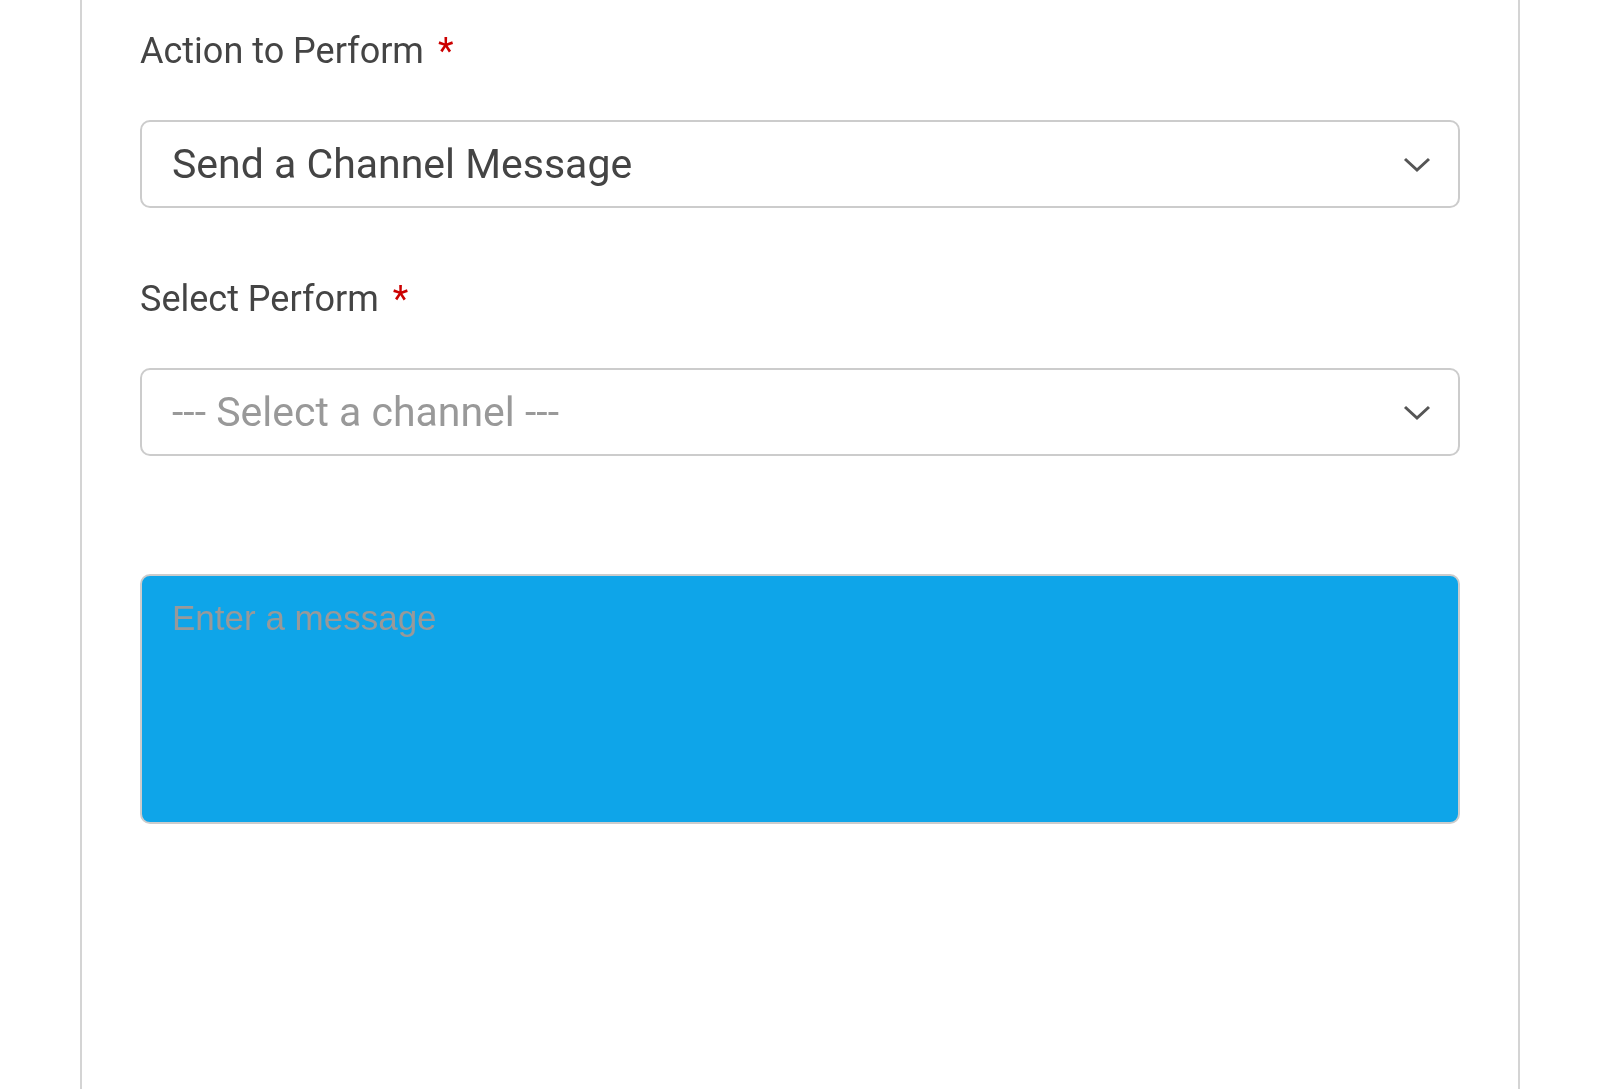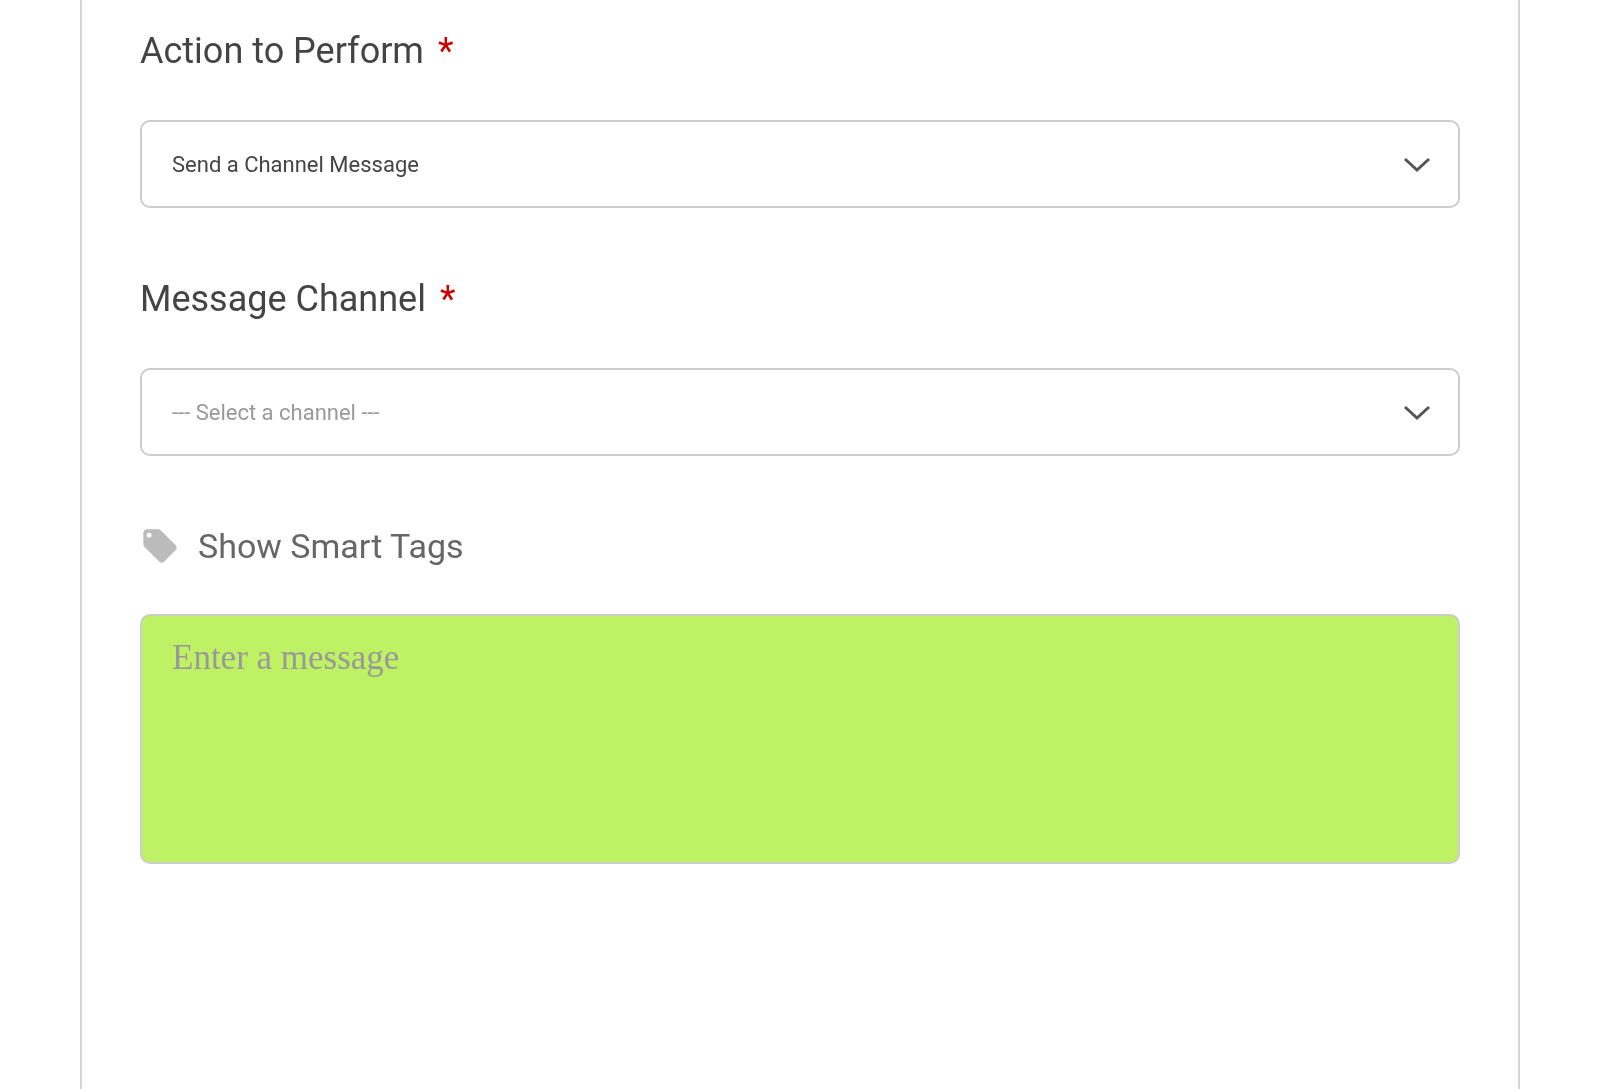--- a/index.html
+++ b/index.html
@@ -78,21 +78,21 @@
       position: relative;
       width: 100%;
     }
     
     .select-field {
       width: 100%;
       height: 88px;
       border: 2px solid #cccccc;
       border-radius: 10px;
       background: #ffffff;
-      font-size: 22px;
+      font-size: 41px;
       color: #444444;
       padding: 0 72px 0 30px;
       font-family: inherit;
       cursor: pointer;
       display: flex;
       align-items: center;
       outline: none;
     }
     
     .select-field.placeholder {
@@ -118,25 +118,25 @@
       stroke: #555555;
       stroke-width: 3;
       fill: none;
     }
     
     .textarea-field {
       width: 100%;
       height: 250px;
       border: 2px solid #cccccc;
       border-radius: 10px;
-      background: #bef264;
+      background: #0ea5e9;
       font-size: 35px;
       color: #444444;
       padding: 22px 30px;
-      font-family: Liberation Serif, serif;
+      font-family: Liberation Sans, sans-serif;
       resize: none;
       outline: none;
     }
     
     .textarea-field::placeholder {
       color: #999999;
     }
     
     .help-text {
       font-size: 33px;
@@ -164,43 +164,35 @@
         <svg viewBox="0 0 28 18">
             <polyline points="2,4 14,15 26,4"></polyline>
           </svg>
       </span>
     </div>
   </div>
 
   <div class="form-group">
     <div class="label-row">
       <div>
-        <span class="label">Message Channel</span>
+        <span class="label">Select Perform</span>
         <span class="required-asterisk">*</span>
       </div>
     </div>
     <div class="select-wrapper">
       <div class="select-field placeholder">
         <span>--- Select a channel ---</span>
       </div>
       <span class="chevron-icon">
         <svg viewBox="0 0 28 18">
             <polyline points="2,4 14,15 26,4"></polyline>
           </svg>
       </span>
     </div>
   </div>
 
   <div class="form-group last">
     <div class="label-row">
-      <div class="smart-tags-link">
-        <span class="tag-icon">
-          <svg viewBox="0 0 24 24">
-            <path d="M21.41 11.58l-9-9C12.05 2.22 11.55 2 11 2H4c-1.1 0-2 .9-2 2v7c0 .55.22 1.05.59 1.42l9 9c.36.36.86.58 1.41.58s1.05-.22 1.41-.59l7-7c.37-.36.59-.86.59-1.41s-.23-1.06-.59-1.42zM5.5 7C4.67 7 4 6.33 4 5.5S4.67 4 5.5 4 7 4.67 7 5.5 6.33 7 5.5 7z"></path>
-          </svg>
-        </span>
-        <span>Show Smart Tags</span>
-      </div>
     </div>
     <textarea class="textarea-field" placeholder="Enter a message" style=""></textarea>
   </div>
 
 </div>
 
 </body></html>

